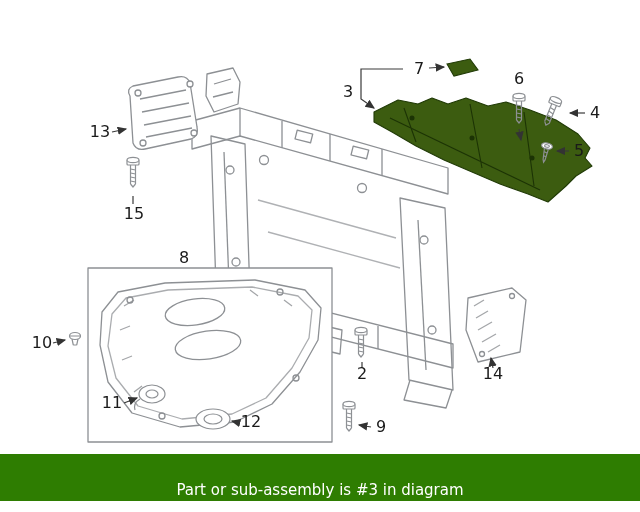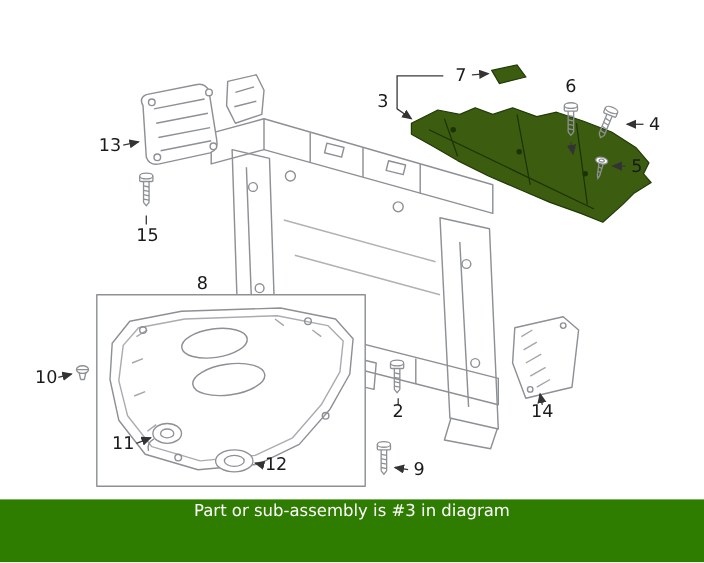--- a/index.html
+++ b/index.html
@@ -6,22 +6,22 @@
   .stage{
     position:relative;width:640px;height:512px;background:#fff;overflow:hidden;
     font-family:"DejaVu Sans","Liberation Sans",sans-serif;
   }
   .diagram-svg{position:absolute;left:0;top:0;}
   .diagram-svg text{
     font-family:"DejaVu Sans","Liberation Sans",sans-serif;
     font-size:16px;fill:#1a1a1a;
   }
   .banner{
-    position:absolute;left:0;top:454px;width:640px;height:57px;
-    display:flex;flex-direction:column;align-items:center;justify-content:space-between;
+    position:absolute;left:0;top:454px;width:640px;height:47px;
+    display:flex;flex-direction:column;align-items:center;justify-content:flex-end;
     font-size:15px;line-height:21px;text-align:center;
   }
 </style>
 </head>
 <body>
 
 <div class="stage">
 
   <svg class="diagram-svg" width="640" height="454" viewBox="0 0 640 454">
 

